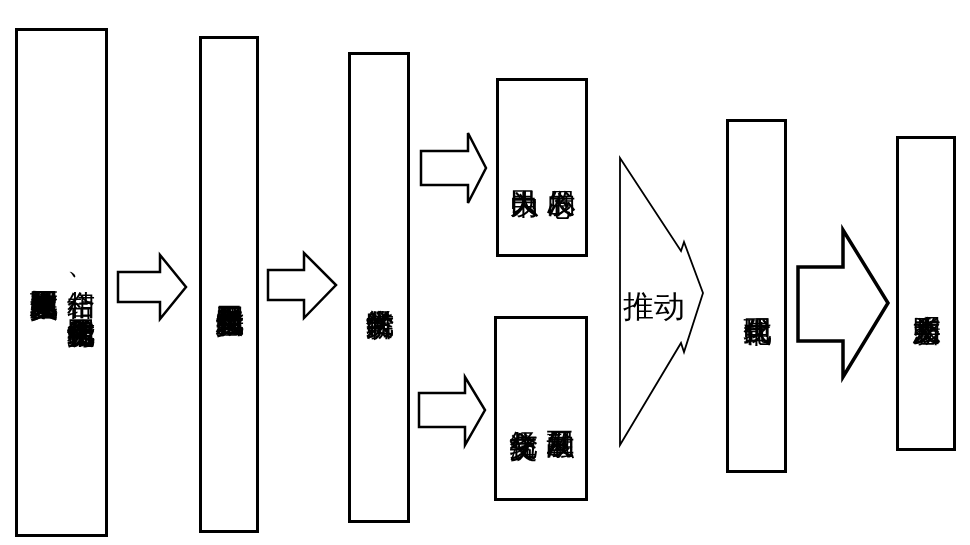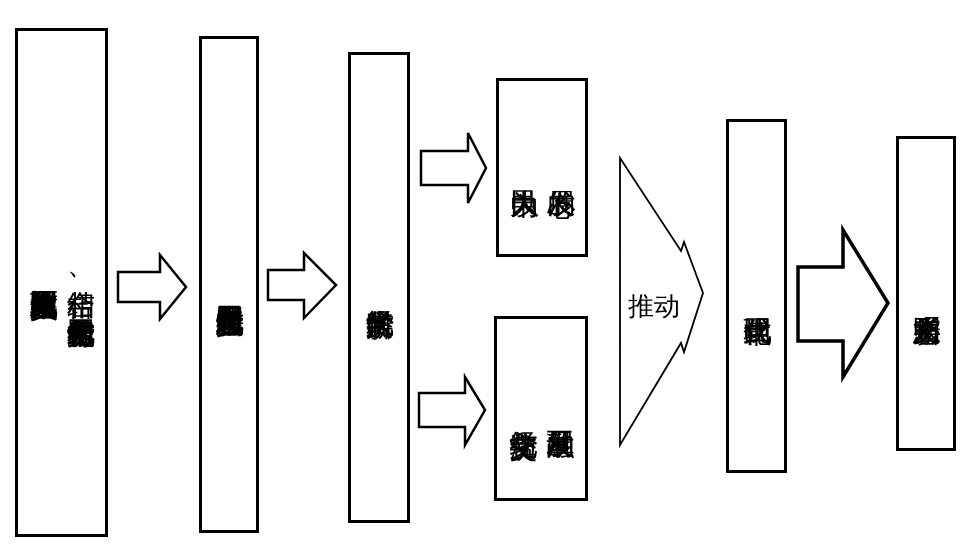--- a/index.html
+++ b/index.html
@@ -41,21 +41,21 @@
     fill: #ffffff;
     stroke: #000000;
     stroke-linejoin: miter;
   }
   .converge-label {
     position: absolute;
     left: 622px;
     top: 290px;
     width: 64px;
     height: 32px;
-    font-size: 26px;
+    font-size: 31px;
     line-height: 32px;
     text-align: center;
     white-space: nowrap;
   }
 </style>
 </head>
 <body>
 
 <div class="canvas">
 

